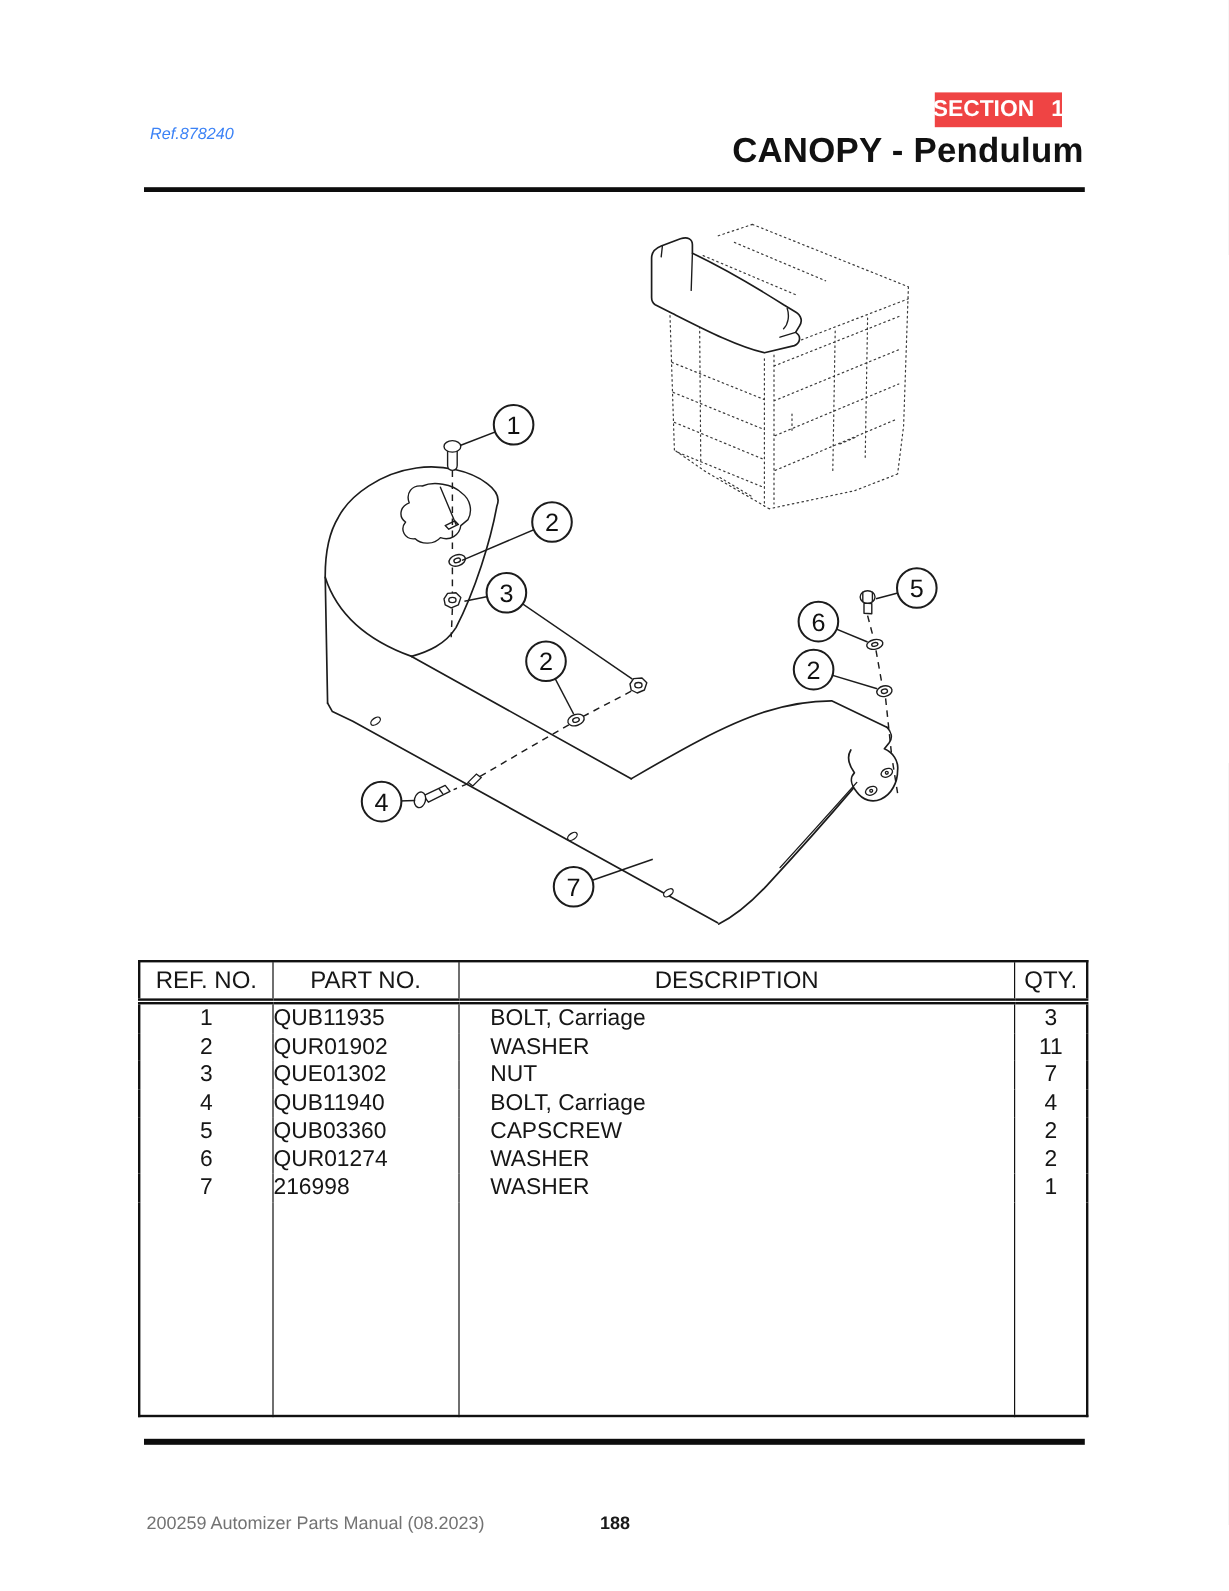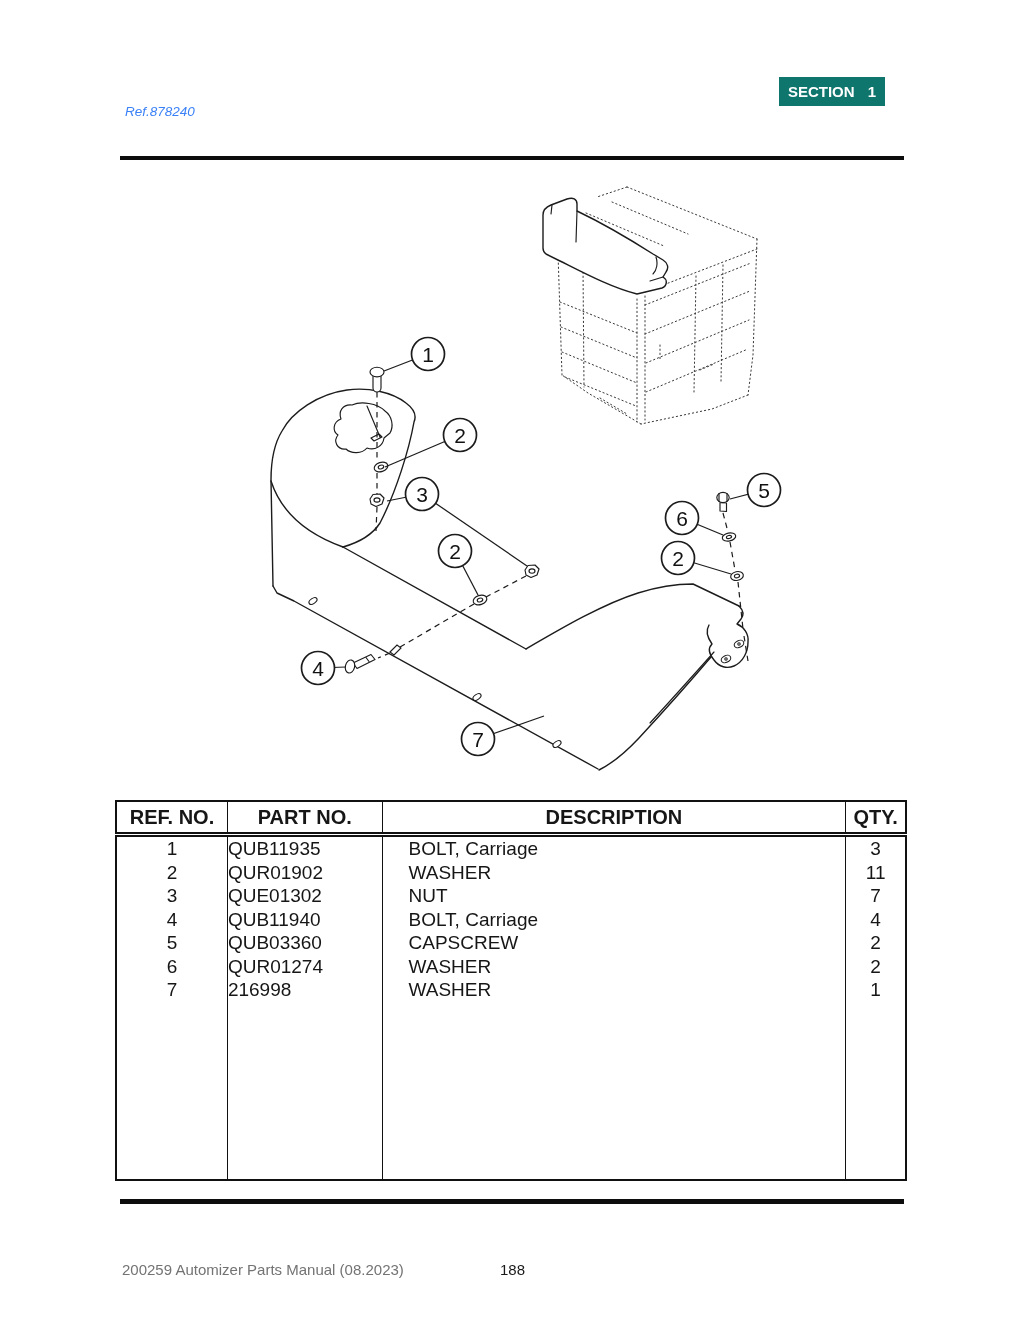--- a/index.html
+++ b/index.html
@@ -1,57 +1,58 @@
 <!DOCTYPE html>
 <html><head>
 <meta charset="utf-8">
 <style>
   html,body{margin:0;padding:0;background:#e8e8e8;}
   .page{position:relative;width:1024px;height:1326px;margin:0 auto;background:#ffffff;
         font-family:"Liberation Sans",sans-serif;color:#1a1a1a;overflow:hidden;}
   .ref{position:absolute;left:125px;top:104px;font-size:13.5px;font-style:italic;color:#3b82f6;}
-  .badge{position:absolute;left:779px;top:77px;width:106px;height:29px;background:#0f766e;
-         color:#fff;font-size:15px;font-weight:700;display:flex;align-items:center;justify-content:center;
+  .badge{position:absolute;left:779px;top:77px;width:106px;height:29px;background:#ef4444;
+         color:#fff;font-size:19px;font-weight:700;display:flex;align-items:center;justify-content:center;
          word-spacing:9px;white-space:pre;}
   .title{position:absolute;right:121px;top:110px;margin:0;font-size:29px;font-weight:700;
          letter-spacing:.2px;color:#111;}
   .rule{position:absolute;left:120px;width:784px;background:#0d0d0d;}
   .rule-top{top:156px;height:4px;}
   .rule-bottom{top:1199px;height:5px;}
   svg.diagram{position:absolute;left:0;top:170px;}
   svg.diagram .ln{fill:none;stroke:#1c1c1c;stroke-width:1.4;stroke-linecap:round;stroke-linejoin:round;}
   svg.diagram .thin{stroke-width:1.15;}
   svg.diagram .ghost{fill:none;stroke:#3a3a3a;stroke-width:1;stroke-dasharray:1.3 2.8;stroke-linecap:round;}
   svg.diagram .dash{fill:none;stroke:#1c1c1c;stroke-width:1.2;stroke-dasharray:5.5 4.5;}
   svg.diagram .hw{fill:#fff;stroke:#1c1c1c;stroke-width:1.15;stroke-linejoin:round;}
   svg.diagram .hole{fill:#fff;stroke:#1c1c1c;stroke-width:1.1;}
   svg.diagram .leader{stroke:#1c1c1c;stroke-width:1.25;}
   svg.diagram .cobubble{fill:#fff;stroke:#1c1c1c;stroke-width:1.7;}
   svg.diagram .cotext{font:400 21px "Liberation Sans",sans-serif;fill:#111;text-anchor:middle;}
   .parts{position:absolute;left:115px;top:800px;width:792px;height:381px;border:2.4px solid #111;
          border-collapse:collapse;table-layout:fixed;font-size:19px;color:#161616;}
   .parts col.c1{width:111px}.parts col.c2{width:154px}.parts col.c3{width:462px}.parts col.c4{width:60px}
-  .parts th{font-size:20px;font-weight:700;text-align:center;height:30px;
+  .parts th{font-size:20px;font-weight:400;text-align:center;height:30px;
             border-bottom:5px double #111;padding:0;}
   .parts td{padding:0;height:23.5px;line-height:23.5px;vertical-align:top;overflow:hidden;white-space:nowrap;}
   .parts .bR{border-right:1.7px solid #111;}
   .parts .ctr{text-align:center;}
   .parts .pL{text-align:left;}
   .parts .dL{text-align:left;padding-left:26px;}
   .parts tr.filler td{height:auto;}
   .footer-left{position:absolute;left:122px;top:1261px;font-size:15px;color:#737373;}
-  .footer-page{position:absolute;left:500px;top:1261px;font-size:15px;color:#1a1a1a;}
+  .footer-page{position:absolute;left:500px;top:1261px;font-size:15px;color:#1a1a1a;font-weight:bold;}
 </style>
 </head>
 <body>
 
 <div class="page">
 
   <div class="ref">Ref.878240</div>
   <div class="badge">SECTION 1</div>
+  <h1 class="title">CANOPY - Pendulum</h1>
   <div class="rule rule-top"></div>
 
   <svg class="diagram" width="1024" height="625" viewBox="0 170 1024 625">
 
     <path class="ghost" d="
       M627,187 L757,239 M757,239 L753,355 L748,395 M748,395 L712,409 L641,424
       M641,424 L588,393 L562,375 M562,375 L558,253 M627,187 L597,197
       M612,202 L688,234 M586,213 L664,246
       M558,259 L645,292 M645,292 L757,249
       M645,296 L645,420 M637,299 L637,422

